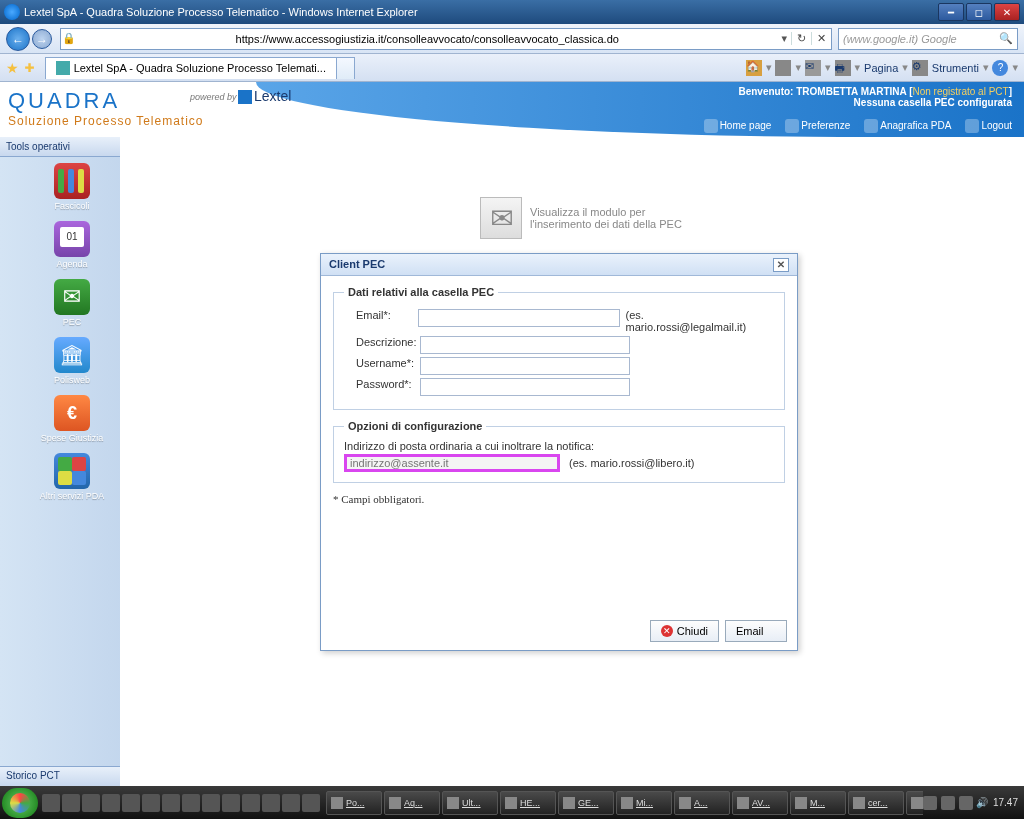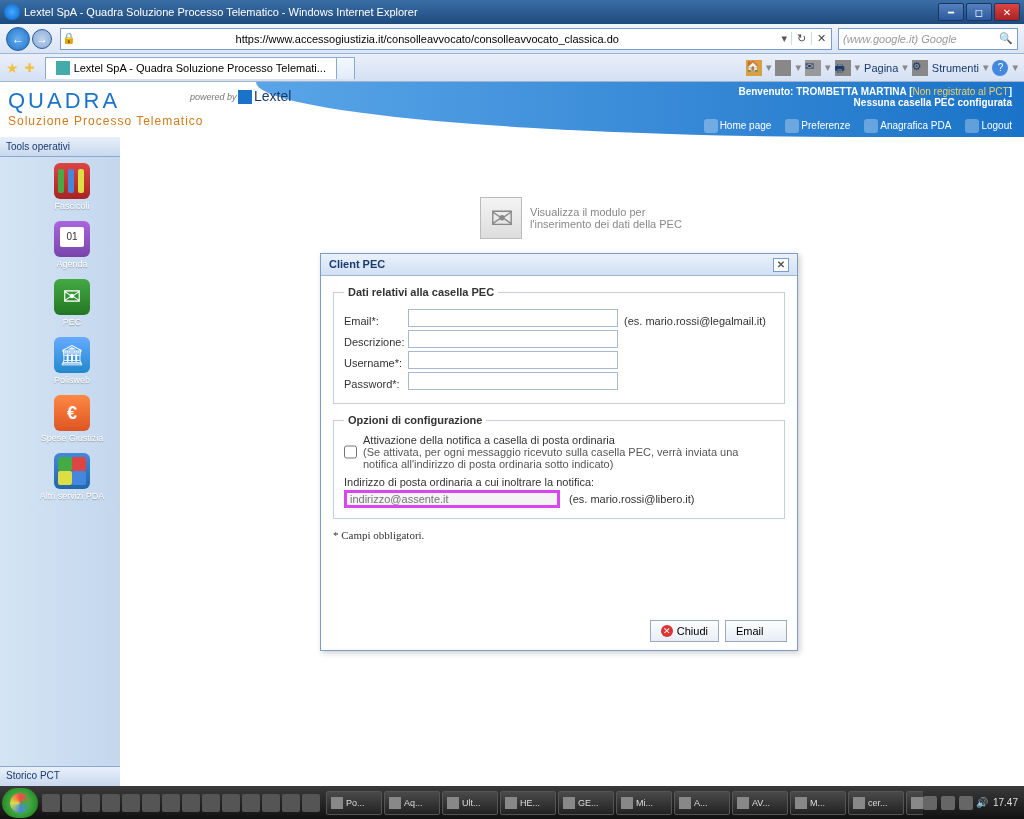--- a/index.html
+++ b/index.html
@@ -79,21 +79,21 @@
 .envelope-hint .env::after{content:"✉";position:absolute;left:0;top:0;width:42px;height:42px;font-size:28px;line-height:42px;text-align:center;color:#888;}
 .envelope-hint .txt { font-size:11px; color:#888; }
 
 
 .dialog { position:absolute; left:200px; top:116px; width:478px; height:398px; border:1px solid #7a9cc6; background:#fff; box-shadow:2px 2px 6px rgba(0,0,0,.2); }
 .dialog .dtitle { height:22px; background:linear-gradient(#eaf2fc,#d0e0f4); border-bottom:1px solid #a0b8d8; font-size:11px; font-weight:bold; padding:4px 8px; color:#1a3a6e; display:flex; }
 .dialog .dtitle .dclose { margin-left:auto; width:16px; height:14px; border:1px solid #7a9cc6; background:#fff; font-size:10px; text-align:center; line-height:12px; color:#555; }
 .dialog .dbody { padding:10px 12px; font-size:11px; color:#333; height:340px; }
 fieldset { border:1px solid #c0d0e4; padding:8px 10px 10px; margin-bottom:10px; }
 legend { font-size:11px; font-weight:bold; color:#333; padding:0 4px; }
-.frow { display:flex; align-items:flex-end; margin:3px 0; }
+.frow { display:flex; align-items:flex-start; margin:3px 12px; }
 .frow label { width:64px; font-size:11px; }
 .frow input[type=text], .frow input[type=password] { height:18px; border:1px solid #a8b8d0; font-size:11px; padding:0 3px; width:210px; }
 .frow .hint { font-size:11px; color:#333; margin-left:6px; }
 .chkrow { display:flex; gap:6px; font-size:11px; margin-bottom:6px; }
 .chkrow .chktxt .sub { color:#555; }
 .fwdrow label { display:block; font-size:11px; margin-bottom:2px; }
 .fwdrow input { height:18px; border:3px solid #d946ef; font-size:11px; padding:0 3px; width:216px; color:#999; background:#f4f4f4; }
 .fwdrow .hint { font-size:11px; margin-left:6px; }
 .req { font-size:11px; color:#333; margin-top:4px;font-family:Liberation Serif, serif; }
 .dialog .dbuttons { position:absolute; bottom:8px; right:10px; display:flex; gap:6px; }
@@ -101,21 +101,21 @@
 .dbtn .bic { width:12px; height:12px; border-radius:50%; background:#d33; color:#fff; font-size:9px; text-align:center; line-height:12px; }
 .iestatus { position:absolute; left:0; right:0; bottom:14px; height:19px; background:linear-gradient(#f0f4fb,#dfe8f5); border-top:1px solid #bcd; font-size:10px; display:flex; align-items:center; padding:0 6px; color:#333; }
 .iestatus .r { margin-left:auto; display:flex; align-items:center; gap:6px; }
 .iestatus .zoom { border-left:1px solid #bcd; padding-left:8px; }
 .taskbar2 { position:absolute; left:0; right:0; bottom:0; height:33px; background:linear-gradient(#3a3a3a,#111); display:flex; align-items:center; padding:0 2px; }
 .start { width:36px; height:30px; border-radius:15px; background:radial-gradient(circle,#6c6,#171); display:flex; align-items:center; justify-content:center; }
 .start .orb{width:20px;height:20px;border-radius:50%;background:conic-gradient(#f44,#4a4,#48d,#dd4,#f44);}
 .ql { display:flex; gap:2px; margin-left:4px; }
 .ql .qi { width:18px; height:18px; background:#555; border-radius:2px; }
 .tasks { display:flex; gap:2px; margin-left:6px; flex:1; overflow:hidden; }
-.tasks .ti { min-width:56px; max-width:64px; height:24px; background:linear-gradient(#4a4a4a,#222); border:1px solid #555; border-radius:2px; font-size:9px; color:#ddd; padding:0 4px; display:flex; align-items:center; gap:3px; overflow:hidden; }
+.tasks .ti { min-width:56px; max-width:64px; height:24px; background:linear-gradient(#4a4a4a,#222); border:1px solid #555; border-radius:2px; font-size:9px; color:#ddd; padding:0 4px; display:flex; align-items:center; gap:3px; overflow:hidden;text-decoration:underline; }
 .tasks .ti .tic { width:12px; height:12px; background:#888; flex-shrink:0; }
 .tray { display:flex; align-items:center; gap:4px; color:#ddd; font-size:10px; padding-right:4px; }
 .tray .tic { width:14px; height:14px; background:#666; border-radius:2px; }
 </style>
 </head>
 <body>
 
 <div class="titlebar">
   <span class="ie-icon"></span>
   <span>Lextel SpA - Quadra Soluzione Processo Telematico - Windows Internet Explorer</span>
@@ -256,27 +256,20 @@
           <label>Username*:</label>
           <input type="text" style="">
         </div>
         <div class="frow">
           <label>Password*:</label>
           <input type="password" style="">
         </div>
       </fieldset>
       <fieldset>
         <legend>Opzioni di configurazione</legend>
-        <div class="chkrow">
-          <input type="checkbox" style="">
-          <div class="chktxt">
-            <span>Attivazione della notifica a casella di posta ordinaria</span><br>
-            <span class="sub">(Se attivata, per ogni messaggio ricevuto sulla casella PEC, verrà inviata una notifica all'indirizzo di posta ordinaria sotto indicato)</span>
-          </div>
-        </div>
         <div class="fwdrow">
           <label>Indirizzo di posta ordinaria a cui inoltrare la notifica:</label>
           <input type="text" disabled="" placeholder="indirizzo@assente.it" style="">
           <span class="hint">(es. mario.rossi@libero.it)</span>
         </div>
       </fieldset>
       <div class="req">* Campi obbligatori.</div>
     </div>
     <div class="dbuttons">
       <div class="dbtn">

